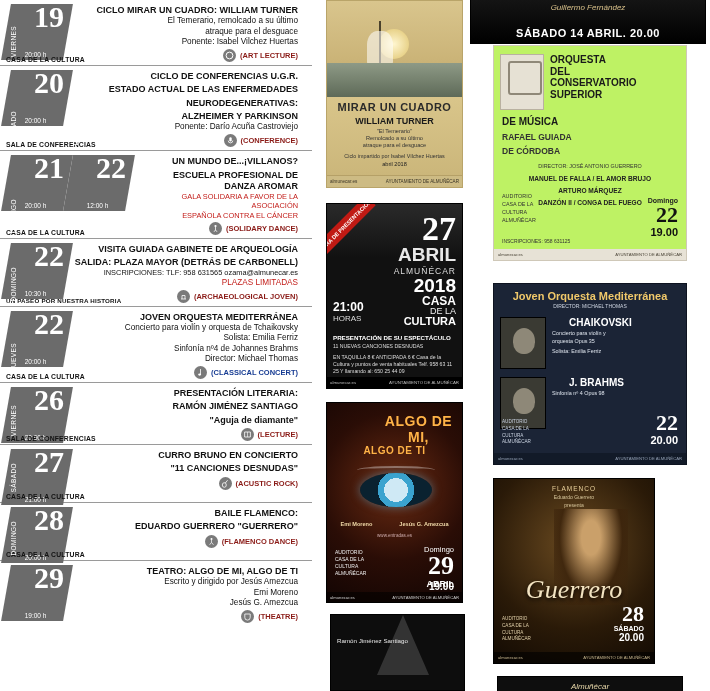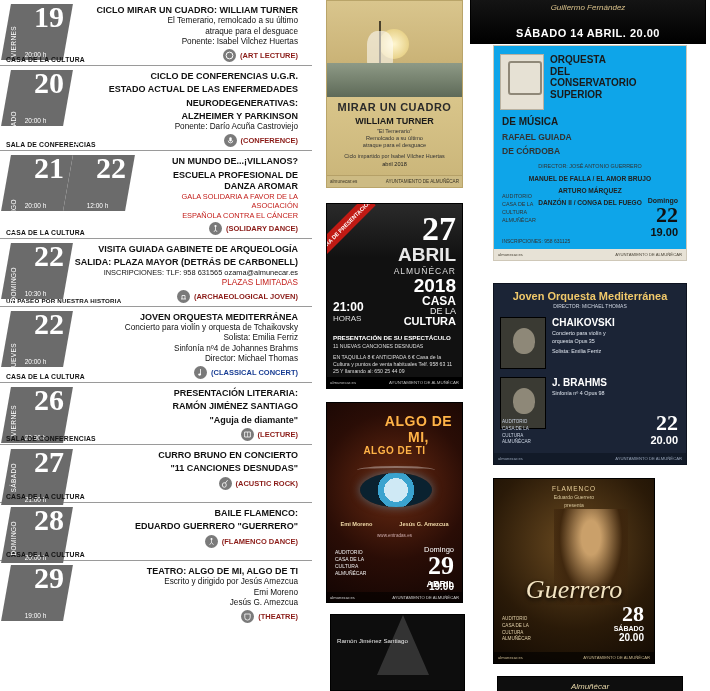--- a/index.html
+++ b/index.html
@@ -230,21 +230,21 @@
     font-size:8px; color:#d8c08a; font-style:italic;
   }
   #poster-guillermo .gf-date {
     position:absolute; left:0; right:0; bottom:4px; text-align:center;
     font-size:11px; font-weight:bold; color:#fff; letter-spacing:.5px;
   }
 
   
   #poster-orq {
     position:absolute; left:493px; top:45px; width:194px; height:216px;
-    background:#0ea5e9; border:1px solid #cfc8b8; color:#222;
+    background:#bef264; border:1px solid #cfc8b8; color:#222;
   }
   #poster-orq .oq-flex { display:flex; padding:8px 6px 0 6px; gap:6px;}
   #poster-orq .oq-shield {
     width:44px; height:56px; background:#e6e1d4; border:1px solid #b9b1a0;
     position:relative; flex:0 0 auto;
   }
   #poster-orq .oq-shield:before{
     content:""; position:absolute; left:7px; top:6px; width:30px; height:30px;
     border:2px solid #8f8878; border-radius:3px;
   }
@@ -269,21 +269,21 @@
     background:#1b2436; border:1px solid #0d1320; color:#fff;
   }
   #poster-joven .jv-t { text-align:center; font-size:11px; font-weight:bold; color:#f0c86a; margin-top:6px;}
   #poster-joven .jv-s { text-align:center; font-size:5px; color:#cfd6e2; margin-top:1px;}
   #poster-joven .jv-row { display:flex; margin-top:8px; padding:0 6px; gap:6px;}
   #poster-joven .jv-portrait { width:46px; height:52px; background:#3a3a33; border:1px solid #000; flex:0 0 auto;
     position:relative; overflow:hidden;}
   #poster-joven .jv-portrait:after{content:""; position:absolute; left:12px; top:10px; width:22px;height:26px;
     border-radius:50% 50% 45% 45%; background:#8e8878;}
   #poster-joven .jv-txt { text-align:left;}
-  #poster-joven .jv-comp { font-size:10px; font-weight:bold; color:#fff;}
+  #poster-joven .jv-comp { font-size:10px; font-weight:bold; color:#fff;margin-left:17px;}
   #poster-joven .jv-work { font-size:5.4px; color:#dfe5ee; line-height:1.45; margin-top:2px;}
   #poster-joven .jv-when { position:absolute; right:8px; bottom:18px; text-align:right;}
   #poster-joven .jv-22 { font-size:22px; font-weight:bold; line-height:1; font-family:"Liberation Serif", serif;}
   #poster-joven .jv-h { font-size:11px; font-weight:bold;}
   #poster-joven .jv-venue { position:absolute; left:8px; bottom:18px; font-size:4.6px; color:#c9d2e0; line-height:1.45;}
   #poster-joven .jv-foot { position:absolute; left:0; right:0; bottom:0; height:11px; background:#121a28;
     display:flex; align-items:center; justify-content:space-between; padding:0 4px; font-size:4.2px; color:#93a0b4;}
 
   
   #poster-flamenco {

